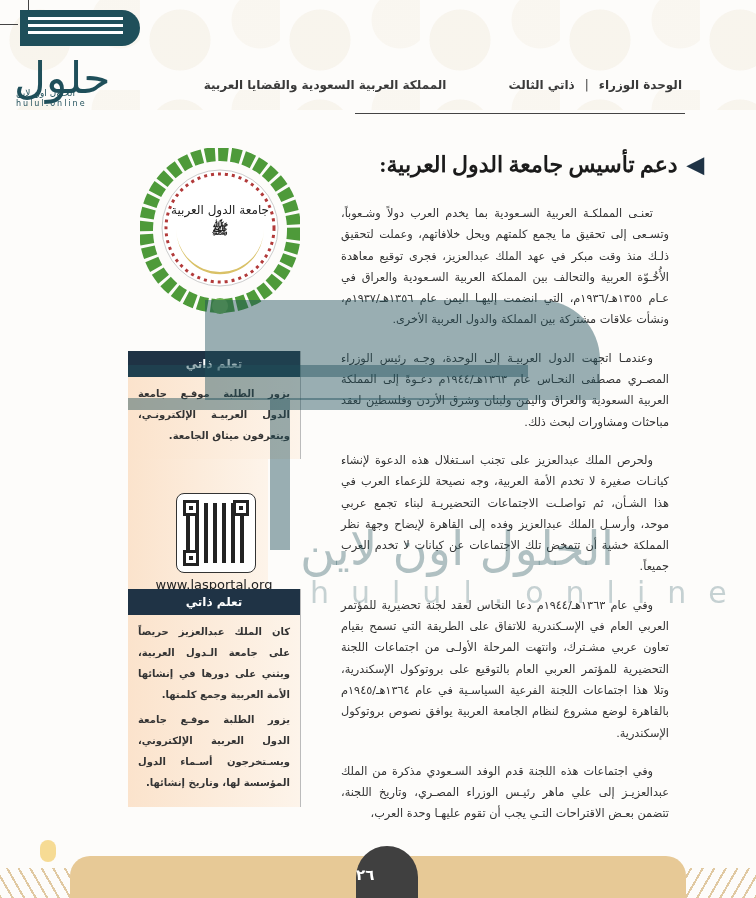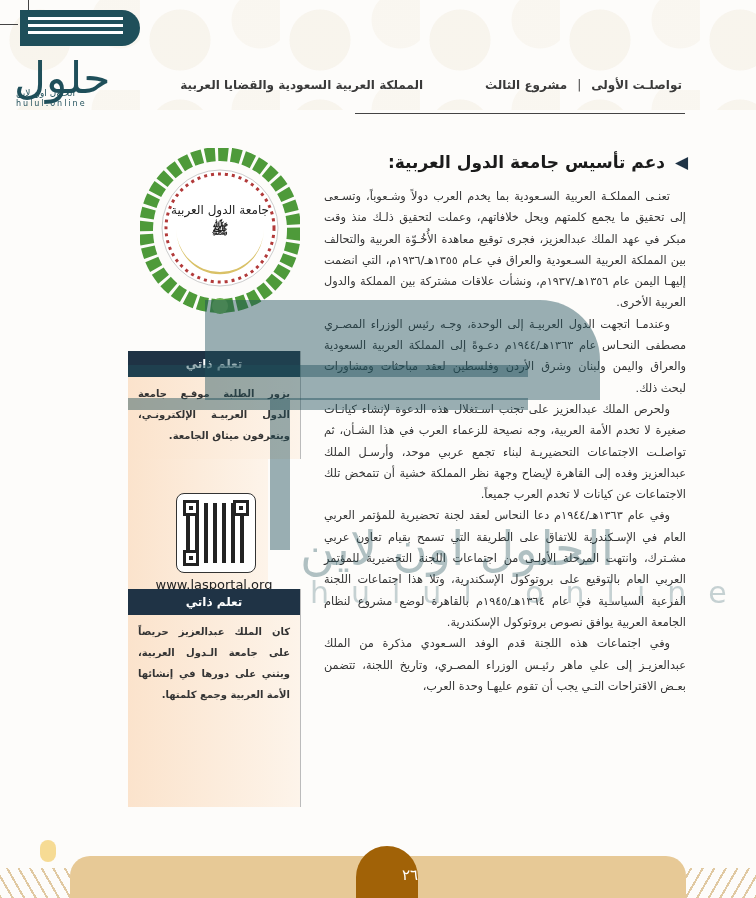--- a/index.html
+++ b/index.html
@@ -38,29 +38,29 @@
     position: absolute; left: 14px; top: 52px; font-size: 44px; color: #1f4f5a; font-weight: normal;
     letter-spacing: -2px;
   }
   .logo .sub1 { position: absolute; left: 16px; top: 88px; font-size: 9px; color: #1f4f5a; direction: rtl; }
   .logo .sub2 { position: absolute; left: 16px; top: 99px; font-size: 8px; color: #1f4f5a; letter-spacing: 2px; }
   .logo .tick { position: absolute; left: 28px; top: 0; width: 1px; height: 22px; background: #444; }
   .logo .dash { position: absolute; left: 0; top: 24px; width: 18px; height: 1px; background: #444; }
 
   
   .section-title {
-    position: absolute; top: 152px; right: 68px; direction: rtl;
-    font-size: 17px; font-weight: bold; color: #1b1b1b;
+    position: absolute; top: 152px; right: 52px; direction: rtl;
+    font-size: 22px; font-weight: bold; color: #1b1b1b; font-family: Liberation Serif, serif;
   }
   .section-title .arrow { color: #1f3345; margin-left: 4px; }
   .main-text {
     position: absolute; top: 186px; right: 70px; width: 362px;
     direction: rtl; text-align: justify; font-size: 11.3px; line-height: 21.3px; color: #333;
   }
-  .main-text p { margin: 0; text-indent: 16px; }
+  .main-text p { margin: 17px; text-indent: 16px; }
 
   
   .emblem { position: absolute; left: 140px; top: 148px; width: 160px; height: 170px; }
 
   
   .sidebox { position: absolute; left: 128px; width: 172px;
     background: linear-gradient(90deg, #fbe3cc 0%, #fdf4ea 100%);
     border-right: 1px solid #bbb; }
   .sidebox .hdr {
     background: #1f3345; color: #fff; text-align: center; font-weight: bold; font-size: 12px;
@@ -104,22 +104,22 @@
   .footer-band {
     position: absolute; left: 70px; right: 70px; bottom: 0; height: 42px;
     background: #e7c996; border-radius: 20px 20px 0 0;
   }
   .footer-orn-l { position: absolute; left: 0; bottom: 0; width: 90px; height: 30px;
     background: repeating-linear-gradient(60deg, #d4b37c 0 2px, transparent 2px 10px); opacity: 0.7; }
   .footer-orn-r { position: absolute; right: 0; bottom: 0; width: 90px; height: 30px;
     background: repeating-linear-gradient(-60deg, #d4b37c 0 2px, transparent 2px 10px); opacity: 0.7; }
   .footer-badge {
     position: absolute; left: 356px; bottom: 0; width: 62px; height: 52px;
-    background: #a16207; border-radius: 31px 31px 0 0; color: #fff; text-align: right;
-    font-weight: normal; font-size: 15px; line-height: 58px;
+    background: #404040; border-radius: 31px 31px 0 0; color: #fff; text-align: left;
+    font-weight: bold; font-size: 15px; line-height: 58px;
   }
   .footer-flower { position: absolute; left: 40px; bottom: 36px; width: 16px; height: 22px;
     background: #f4d27a; border-radius: 8px; opacity: 0.8; }
 </style>
 </head>
 <body>
 
 <div class="pattern-top"></div>
 
 <div class="logo">
@@ -129,23 +129,23 @@
     <div class="line" style="top:7px"></div>
     <div class="line" style="top:14px"></div>
     <div class="line" style="top:21px"></div>
   </div>
   <div class="mark">حلول</div>
   <div class="sub1">الحلول اون لاين</div>
   <div class="sub2">hulul.online</div>
 </div>
 
 <div class="header">
-  <span>تواصلـت الأولى</span>
+  <span>الوحدة الوزراء</span>
   <span class="sep">|</span>
-  <span>مشروع الثالث</span>
+  <span>ذاتي الثالث</span>
   <span class="subject">المملكة العربية السعودية والقضايا العربية</span>
 </div>
 <div class="header-rule"></div>
 
 <div class="section-title">
   <span class="arrow">◀</span>
   <span>دعم تأسيس جامعة الدول العربية:</span>
 </div>
 
 <div class="main-text">
@@ -183,20 +183,21 @@
     <div class="finder" style="right:6px;top:6px"></div>
     <div class="finder" style="left:6px;bottom:6px"></div>
   </div>
   <div class="qr-url">www.lasportal.org</div>
 </div>
 
 <div class="sidebox box2">
   <div class="hdr">تعلم ذاتي</div>
   <div class="body">
     <p>كان الملك عبدالعزيز حريصاً على جامعة الـدول العربية، ويثني على دورها في إنشائها الأمة العربية وجمع كلمتها.</p>
+    <p>يزور الطلبة موقـع جامعة الدول العربية الإلكتروني، ويسـتخرجون أسـماء الدول المؤسسة لها، وتاريخ إنشائها.</p>
   </div>
 </div>
 
 <div class="wm wm-d"></div>
 <div class="wm wm-bar" style="left:128px;top:365px;width:400px;height:12px;"></div>
 <div class="wm wm-bar" style="left:128px;top:398px;width:400px;height:12px;"></div>
 <div class="wm wm-bar" style="left:270px;top:400px;width:20px;height:150px;"></div>
 <div class="wm wm-text">الحلول اون لاين</div>
 <div class="wm wm-text2">hulul.online</div>
 

